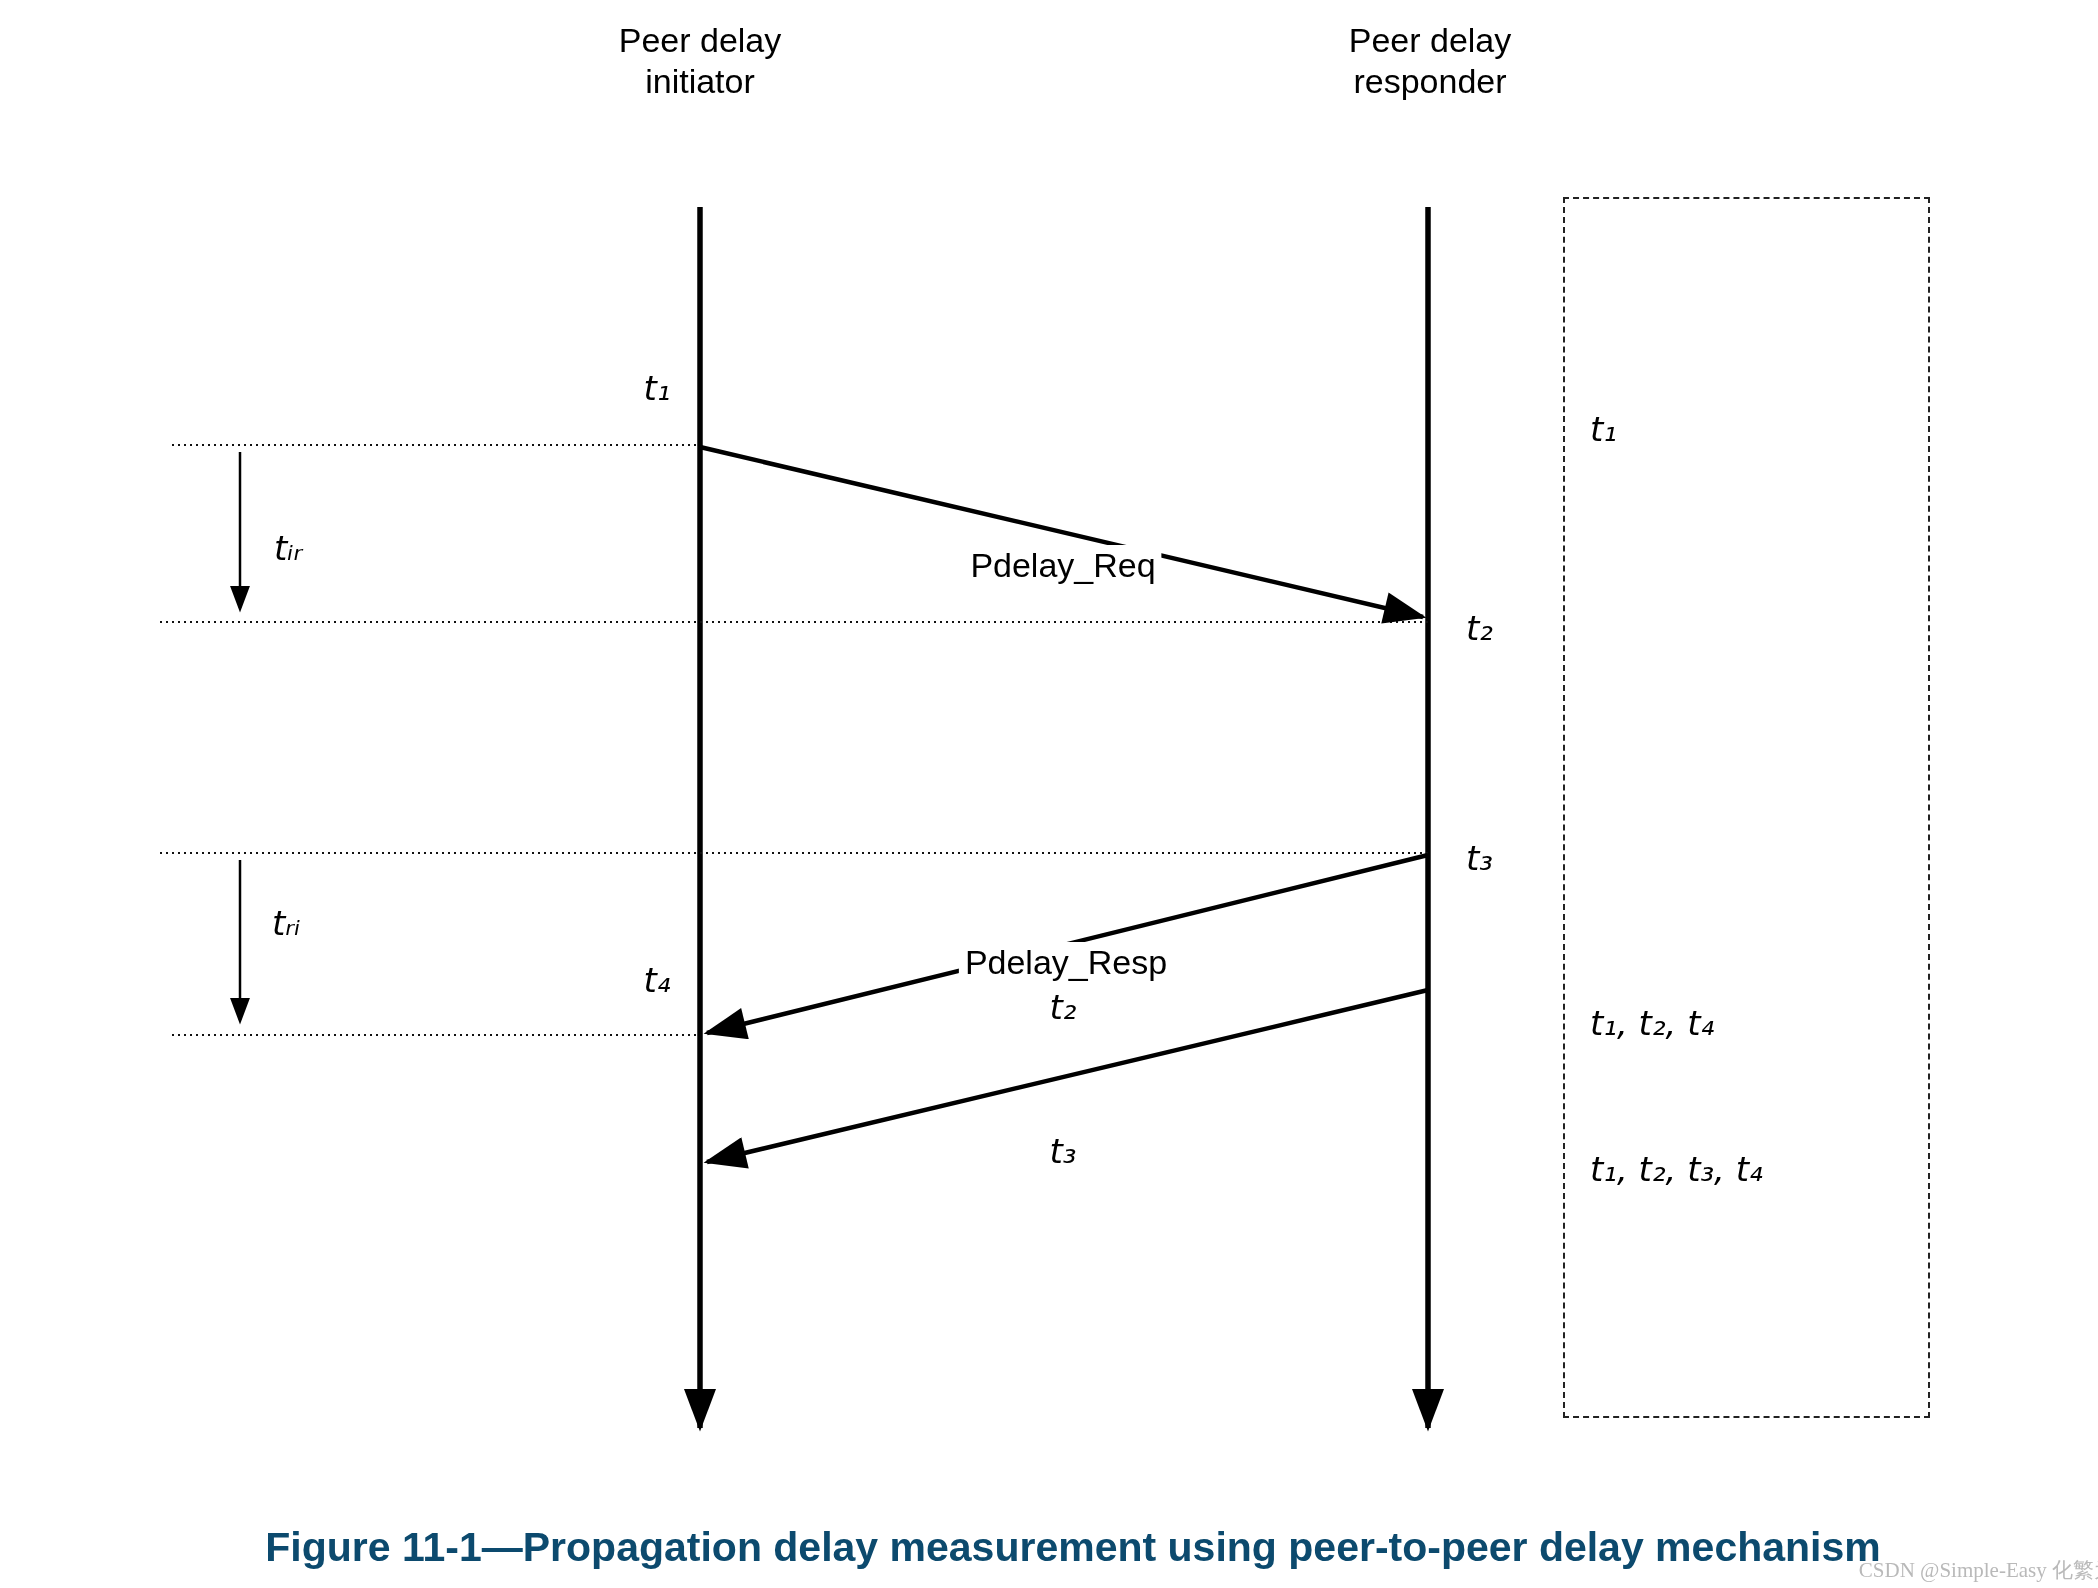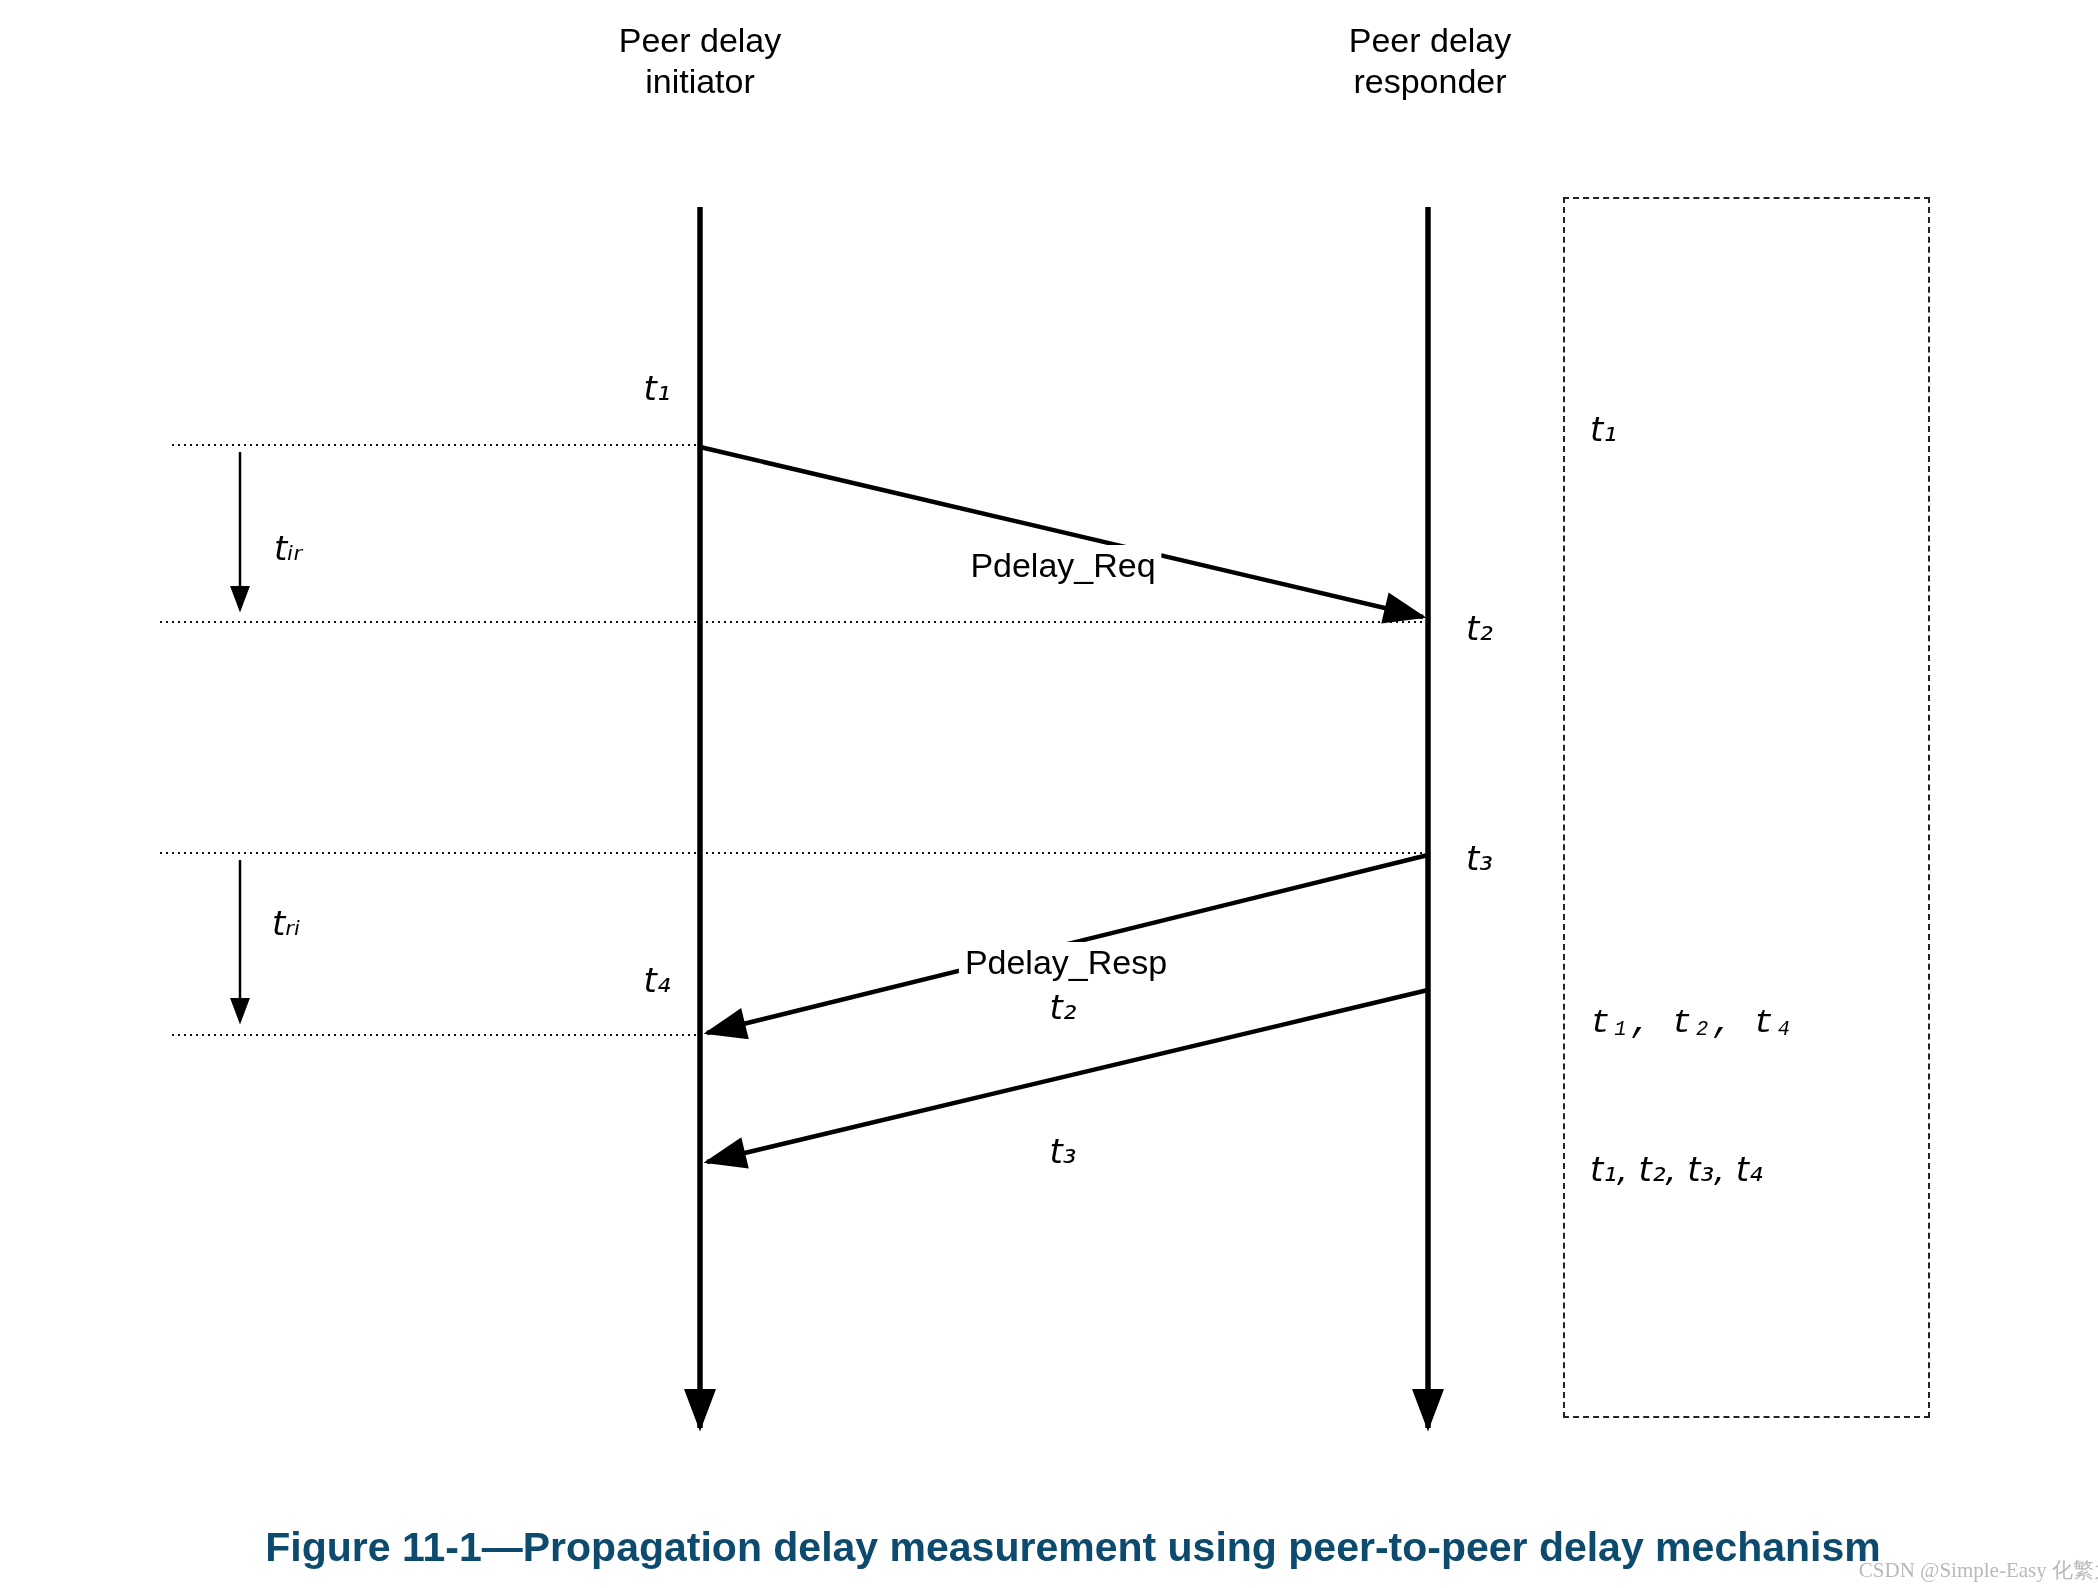--- a/index.html
+++ b/index.html
@@ -120,21 +120,21 @@
   <div class="lbl ts" style="left:274px; top:528px;">tᵢᵣ</div>
   <div class="lbl ts" style="left:272px; top:903px;">tᵣᵢ</div>
 
   <div class="lbl center msg" style="left:1063px; top:504px;">Pdelay_Req</div>
   <div class="lbl center msg" style="left:1066px; top:901px;">Pdelay_Resp</div>
   <div class="lbl ts center msg" style="left:1063px; top:946px;">t₂</div>
   <div class="lbl ts center msg" style="left:1063px; top:1090px;">t₃</div>
 
   <div class="kbox">
     <div class="lbl ts" style="top:210px;">t₁</div>
-    <div class="lbl ts" style="top:804px;font-family:Liberation Mono, monospace;">t₁, t₂, t₄</div>
+    <div class="lbl ts" style="top:804px;">t₁, t₂, t₄</div>
     <div class="lbl ts" style="top:950px;">t₁, t₂, t₃, t₄</div>
   </div>
 
   <div class="caption">Figure 11-1—Propagation delay measurement using peer-to-peer delay mechanism</div>
 
   <div class="watermark">CSDN @Simple-Easy 化繁为简</div>
 
 </div>
 
 </body></html>

